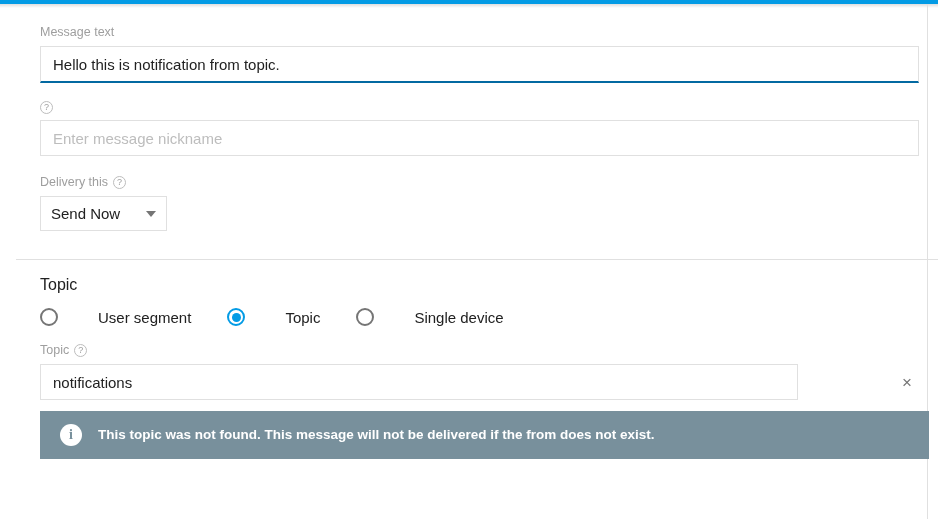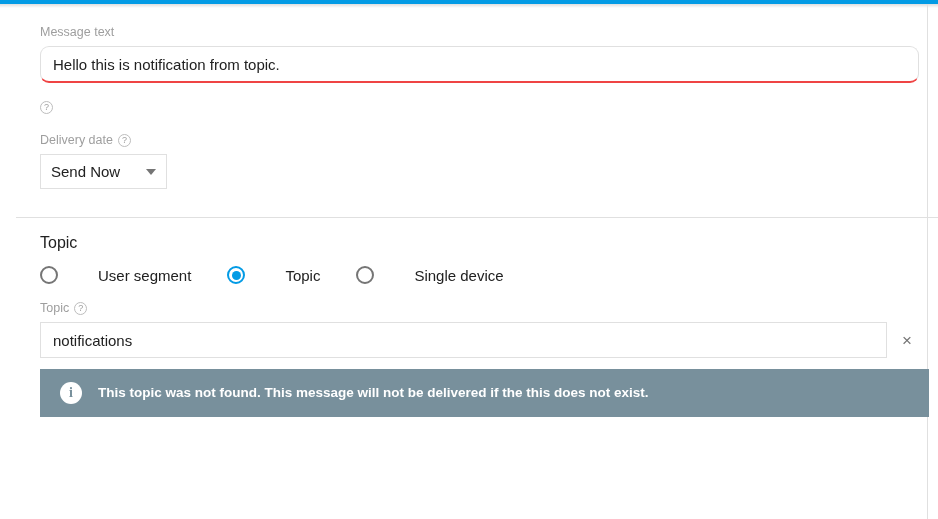--- a/index.html
+++ b/index.html
@@ -103,23 +103,22 @@
     font-size: 15px;
     font-family: "Liberation Sans", sans-serif;
     color: #212121;
     outline: none;
     border-radius: 0;
   }
   .text-input::placeholder {
     color: #bdbdbd;
   }
   .text-input.focused {
-    border-bottom: 2px solid #ef4444;
+    border-bottom: 2px solid #0369a1;
     height: 37px;
-    border-radius: 9px;
   }
 
   .field-block { margin-bottom: 18px; }
 
   
   .select-box {
     position: relative;
     width: 127px;
     height: 35px;
     border: 1px solid #e0e0e0;
@@ -195,21 +194,21 @@
     margin-left: 29px;
   }
 
   
   .topic-input-wrap {
     position: relative;
     width: 889px;
     height: 36px;
   }
   .topic-input {
-    width: 847px;
+    width: 758px;
     height: 36px;
     box-sizing: border-box;
     border: 1px solid #e0e0e0;
     background: #ffffff;
     padding: 0 40px 0 12px;
     font-size: 15px;
     font-family: "Liberation Sans", sans-serif;
     color: #212121;
     outline: none;
   }
@@ -284,25 +283,26 @@
       <div class="field-label">
         <span>Message text</span>
       </div>
       <input class="text-input focused" type="text" value="Hello this is notification from topic." style="">
     </div>
 
     <div class="field-block">
       <div class="field-label">
         <span class="help-icon">?</span>
       </div>
+      <input class="text-input" type="text" placeholder="Enter message nickname" style="">
     </div>
 
     <div class="field-block pad-bot-10">
       <div class="field-label">
-        <span>Delivery date</span>
+        <span>Delivery this</span>
         <span class="help-icon">?</span>
       </div>
       <div class="select-box">
         <span class="select-value">Send Now</span>
         <span class="select-caret"></span>
       </div>
     </div>
 
   </div>
 
@@ -339,18 +339,18 @@
         <span class="help-icon">?</span>
       </div>
       <div class="topic-input-wrap">
         <input class="topic-input" type="text" value="notifications" style="">
         <button class="clear-btn">×</button>
       </div>
     </div>
 
     <div class="info-banner">
       <span class="info-icon">i</span>
-      <span class="info-text">This topic was not found. This message will not be delivered if the this does not exist.</span>
+      <span class="info-text">This topic was not found. This message will not be delivered if the from does not exist.</span>
     </div>
 
   </div>
 
 </div>
 
 </body></html>

